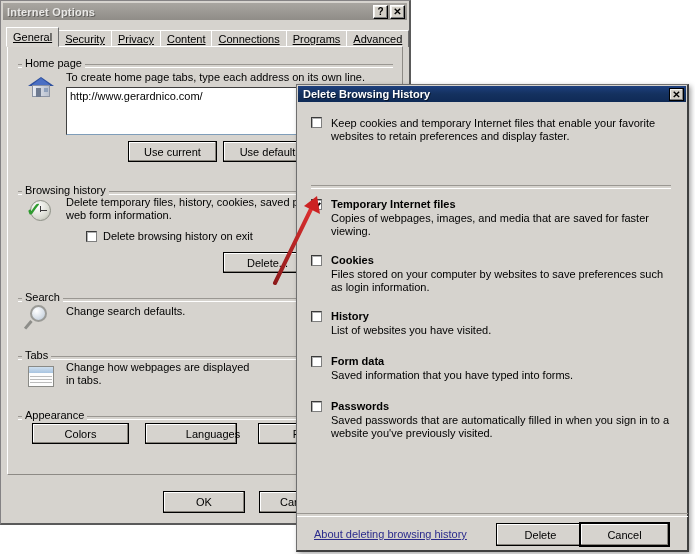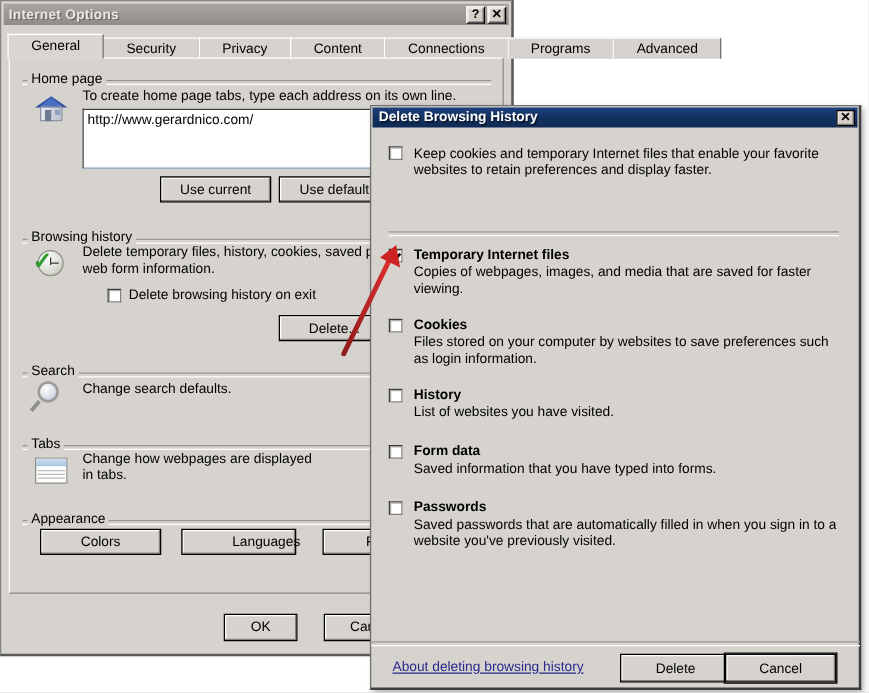--- a/index.html
+++ b/index.html
@@ -48,27 +48,27 @@
     box-sizing:border-box;
   }
 
   
   .tabstrip{
     position:absolute;left:6px;top:26px;right:6px;height:20px;
     display:flex;align-items:flex-end;
   }
   .tab{
     height:17px;line-height:16px;
-    padding:0 18px;margin-right:-1px;
+    padding:0 6px;margin-right:-1px;
     background:#d6d3ce;
     border:1px solid #fff;
     border-right-color:#6f6f6f;
     border-bottom:none;
     font-size:11px;color:#000;
-    box-sizing:border-box;white-space:nowrap;cursor:default;
+    box-sizing:border-box;white-space:nowrap;cursor:default;text-decoration:underline;
   }
   .tab.active{
     height:20px;line-height:18px;
     background:#d9d6d1;
     border:1px solid #fff;
     border-right-color:#6f6f6f;
     border-bottom:1px solid #d9d6d1;
     font-weight:normal;
     position:relative;z-index:3;
     margin-left:-1px;
@@ -359,21 +359,21 @@
       <div class="group-body" style="height:40px;">
         <div class="btn" style="position:absolute;left:14px;top:14px;width:97px;height:21px;">Colors</div>
         <div class="btn" style="position:absolute;left:127px;top:14px;width:92px;height:21px;padding-left:44px;">Languages</div>
         <div class="btn" style="position:absolute;left:240px;top:14px;width:97px;height:21px;">Fonts</div>
       </div>
     </div>
 
   </div>
 
   <div class="io-footer">
-    <div class="btn" style="position:absolute;left:172px;top:2px;width:59px;height:22px;">OK</div>
+    <div class="btn" style="position:absolute;left:156px;top:2px;width:82px;height:22px;">OK</div>
     <div class="btn" style="position:absolute;left:252px;top:2px;width:82px;height:22px;justify-content:flex-start;padding-left:20px;">Cancel</div>
   </div>
 </div>
 
 <div class="dbh">
   <div class="dbh-titlebar">
     <div class="dbh-title">Delete Browsing History</div>
     <div class="dbh-close">✕</div>
   </div>
 

